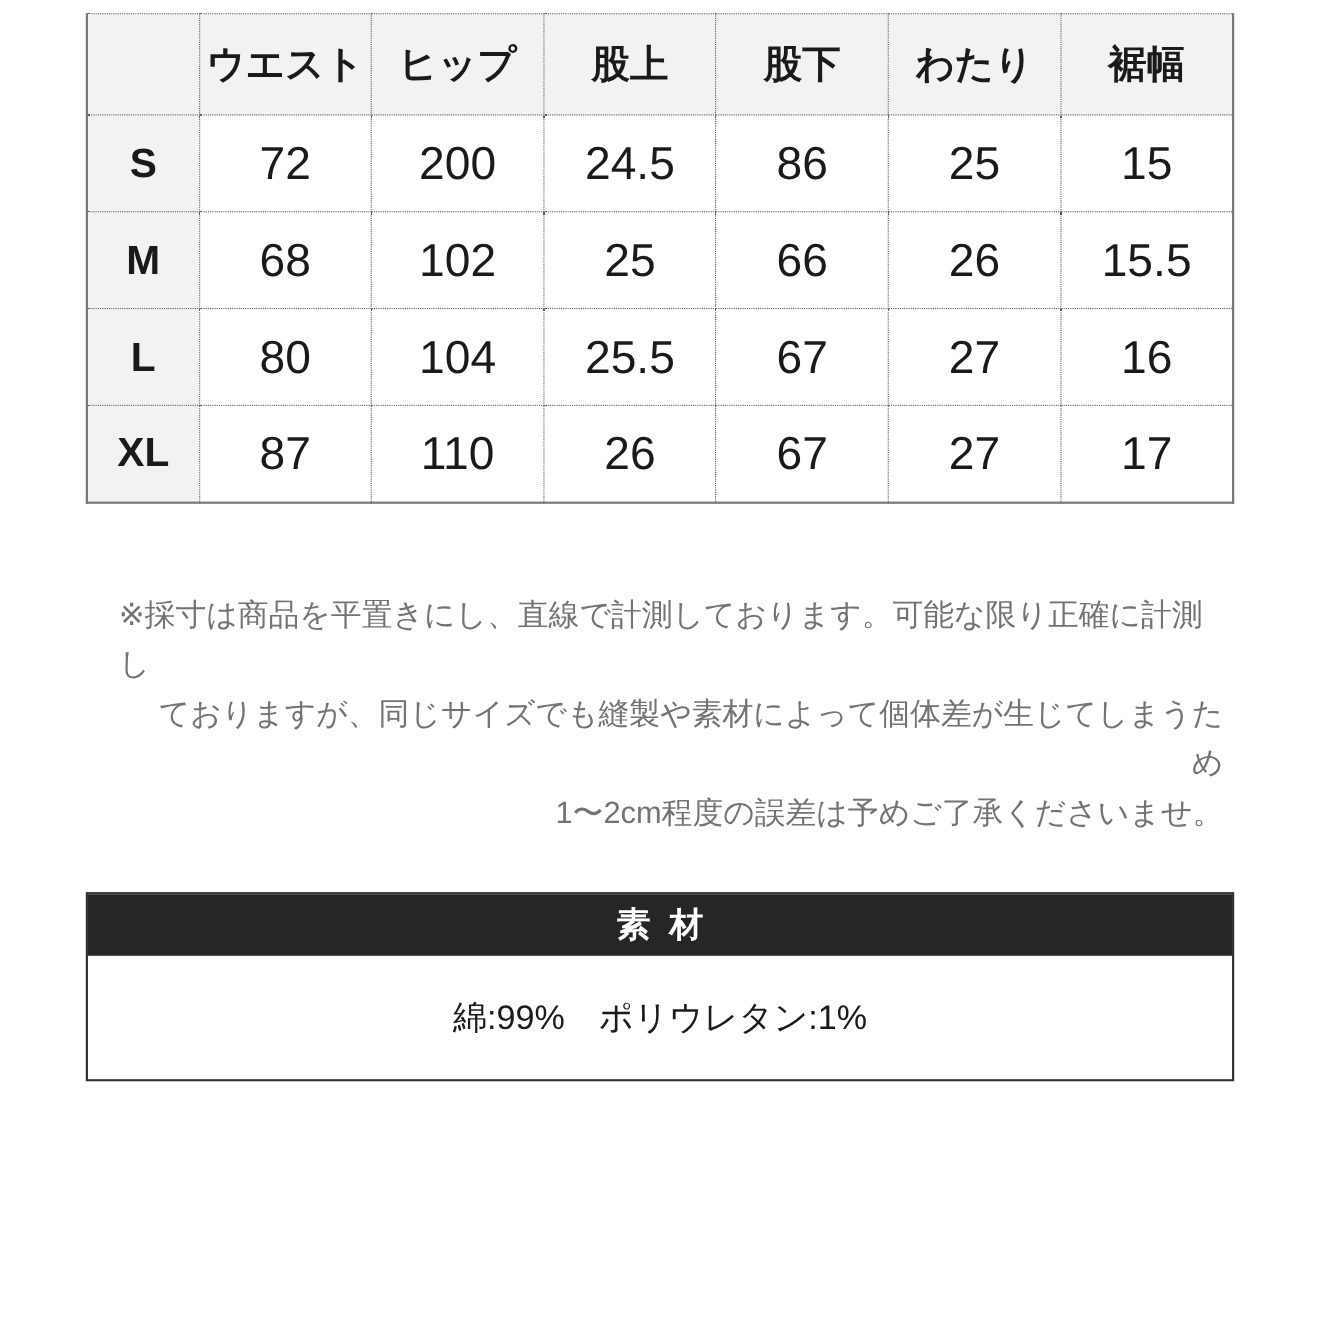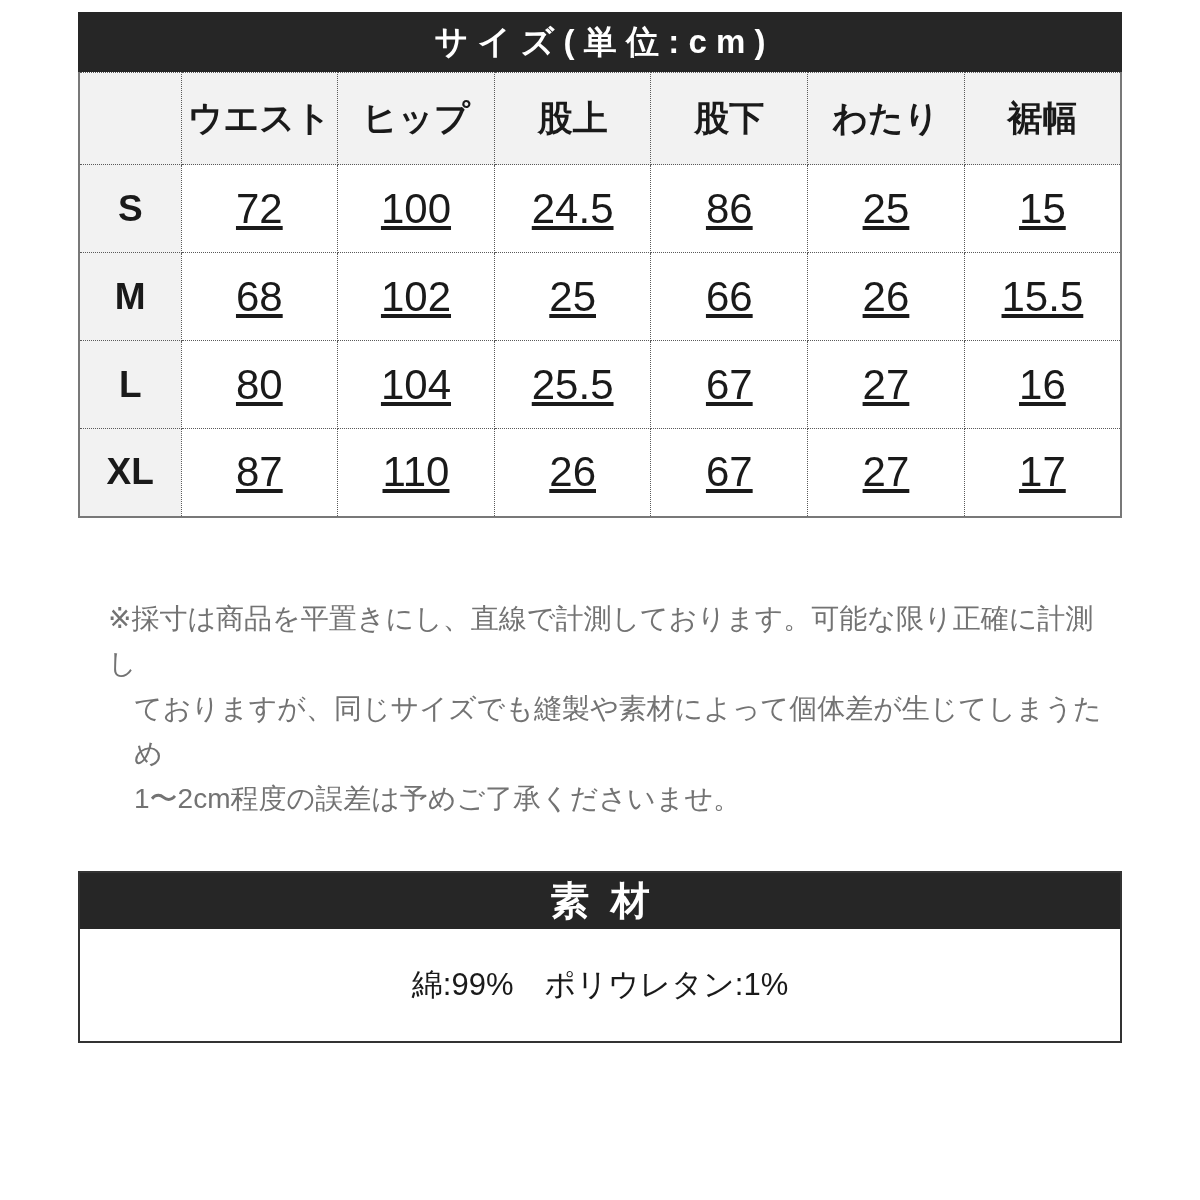--- a/index.html
+++ b/index.html
@@ -27,47 +27,44 @@
     border:2px solid #787878; border-top:none;
   }
   table.size-table th, table.size-table td {
     border:1px dotted #5a5a5a; text-align:center; vertical-align:middle;
   }
   table.size-table thead tr { height:92px;padding-left:36px; }
   table.size-table tbody tr { height:88px; }
   th.corner-cell, th.col-header, th.size-label { background:#f2f2f2; }
   th.col-header { font-size:35px; font-weight:bold; }
   th.size-label { font-size:37px; font-weight:bold; }
-  td.value-cell { background:#ffffff; font-size:42px; font-weight:normal;text-decoration:underline; }
+  td.value-cell { background:#ffffff; font-size:42px; font-weight:normal; }
 
   
   .notes { padding:42px 10px 0 30px; }
   .note-block { margin-bottom:50px; }
   .note-line { font-size:28px; line-height:45px; color:#737373; }
-  .note-line.cont { padding-left:26px; }
+  .note-line.cont { padding-left:26px;text-align:right; }
 
   
   .boxed { border:2px solid #333333; }
   .material-block { margin-top:2px; margin-bottom:20px; }
-  .material-title-bar { height:56px; font-size:39px; }
+  .material-title-bar { height:56px; font-size:31px; }
   .bar .bar-text-wide { letter-spacing:0.55em; text-indent:0.55em; }
   .material-content {
     height:112px; display:flex; align-items:center; justify-content:center;
     font-size:31px; background:#ffffff;
   }
 </style>
 </head>
 <body>
 
 <div class="page">
 
   <section class="size-block">
-    <div class="bar size-title-bar">
-      <span class="bar-text">サイズ(単位:cm)</span>
-    </div>
     <table class="size-table">
       <colgroup>
         <col style="width:102px">
         <col>
           <col>
           <col>
           <col>
           <col>
           <col>
       </colgroup>
@@ -79,21 +76,21 @@
           <th class="col-header">股上</th>
           <th class="col-header">股下</th>
           <th class="col-header">わたり</th>
           <th class="col-header">裾幅</th>
         </tr>
       </thead>
       <tbody>
         <tr>
           <th class="size-label">S</th>
           <td class="value-cell">72</td>
-          <td class="value-cell">100</td>
+          <td class="value-cell">200</td>
           <td class="value-cell">24.5</td>
           <td class="value-cell">86</td>
           <td class="value-cell">25</td>
           <td class="value-cell">15</td>
         </tr>
         <tr>
           <th class="size-label">M</th>
           <td class="value-cell">68</td>
           <td class="value-cell">102</td>
           <td class="value-cell">25</td>

